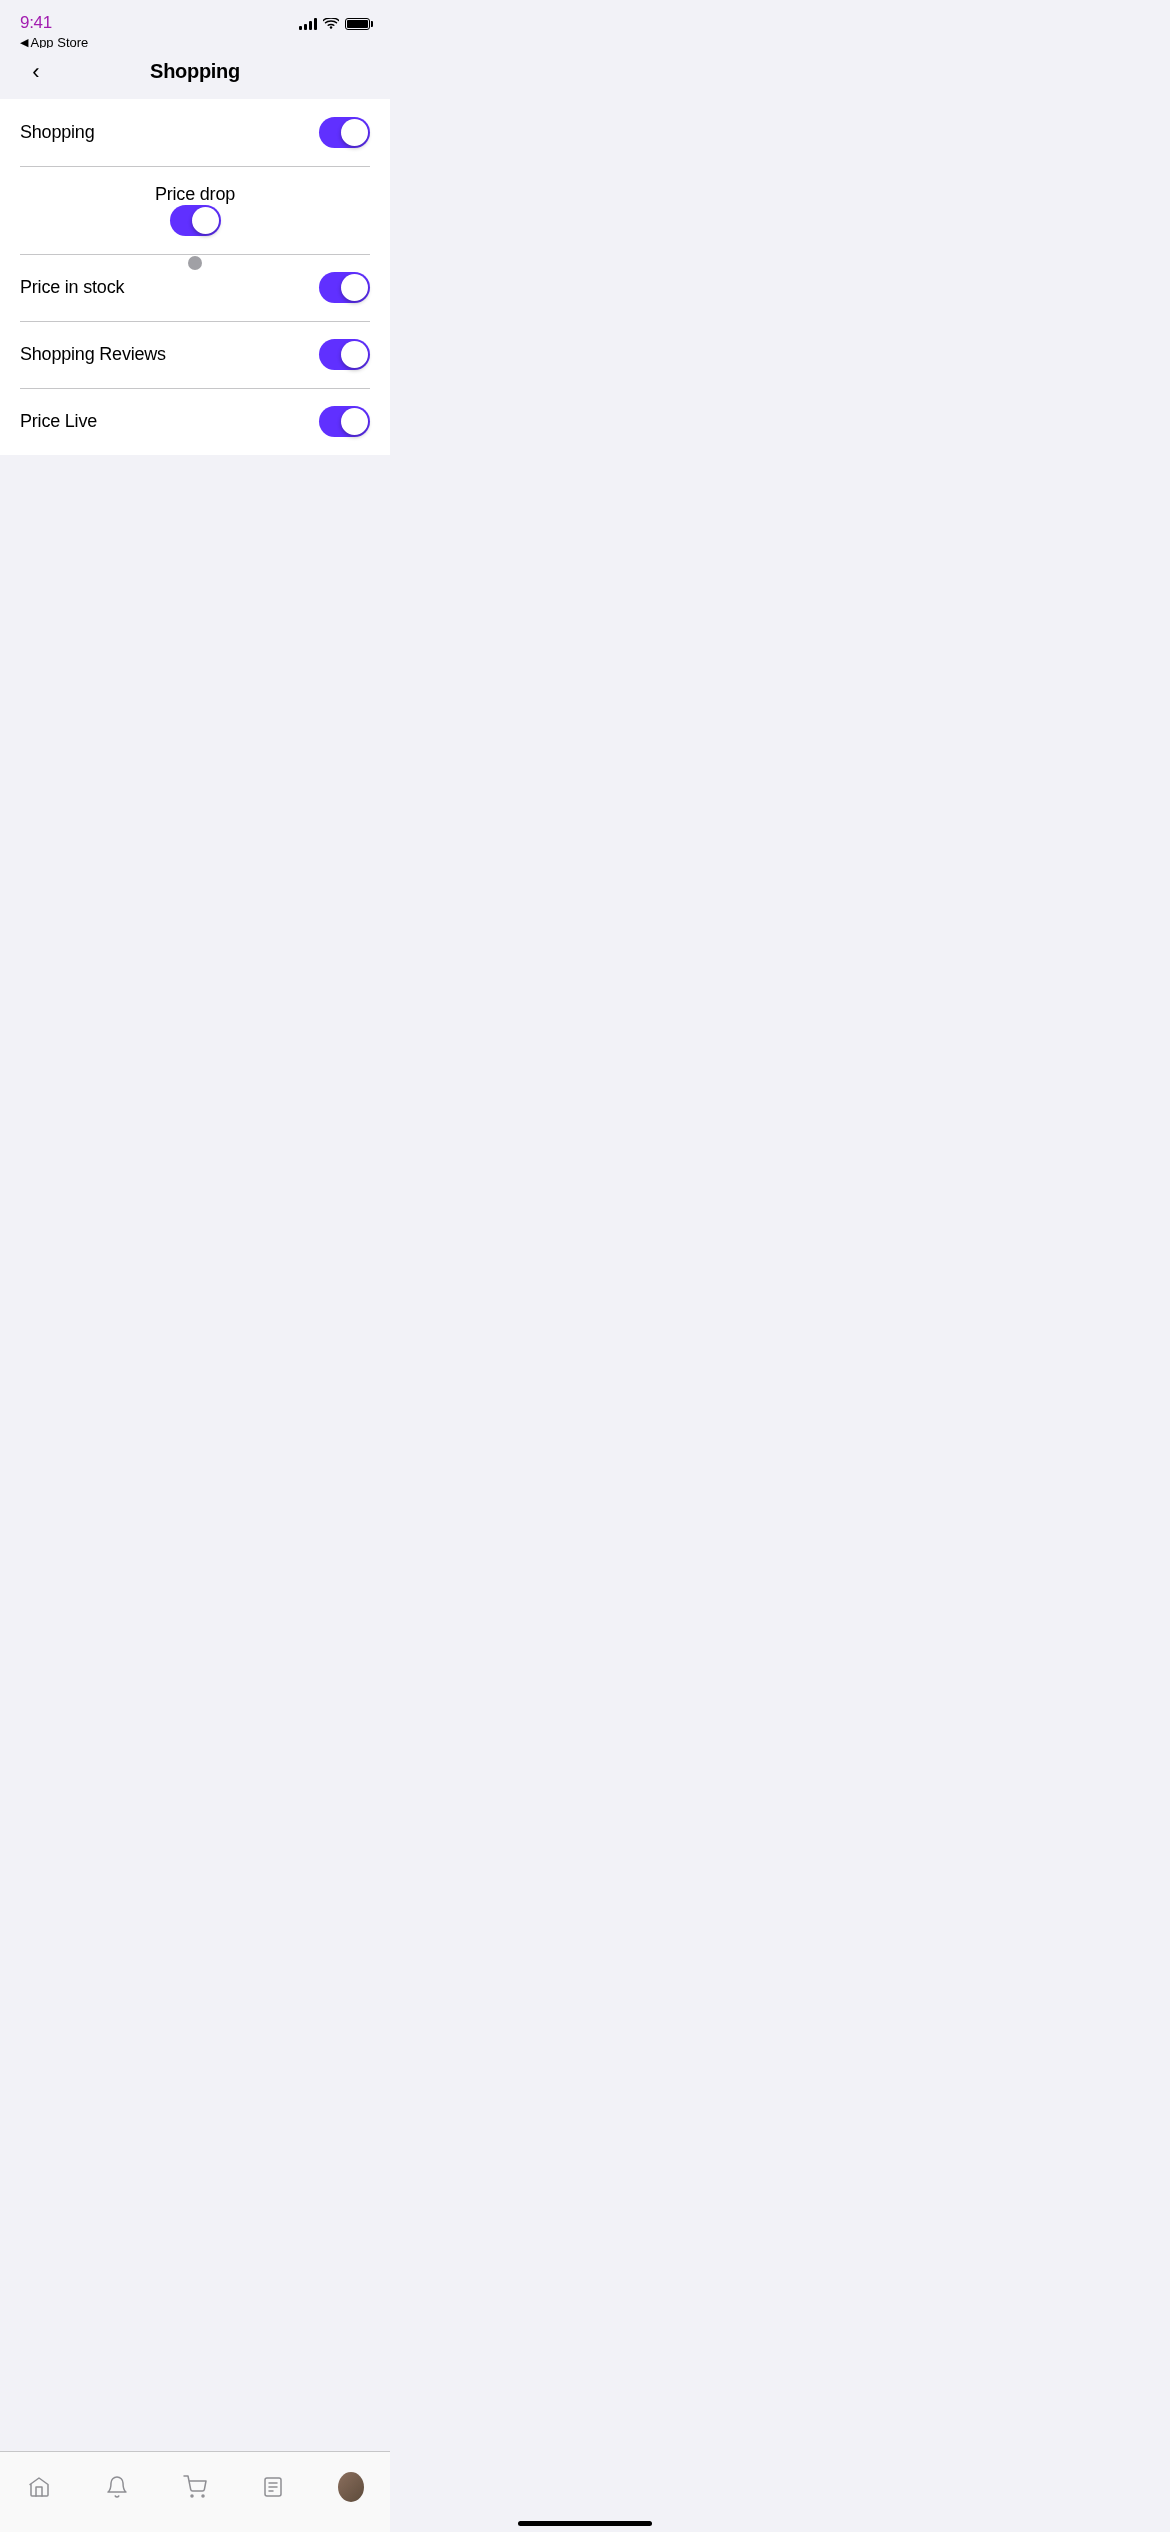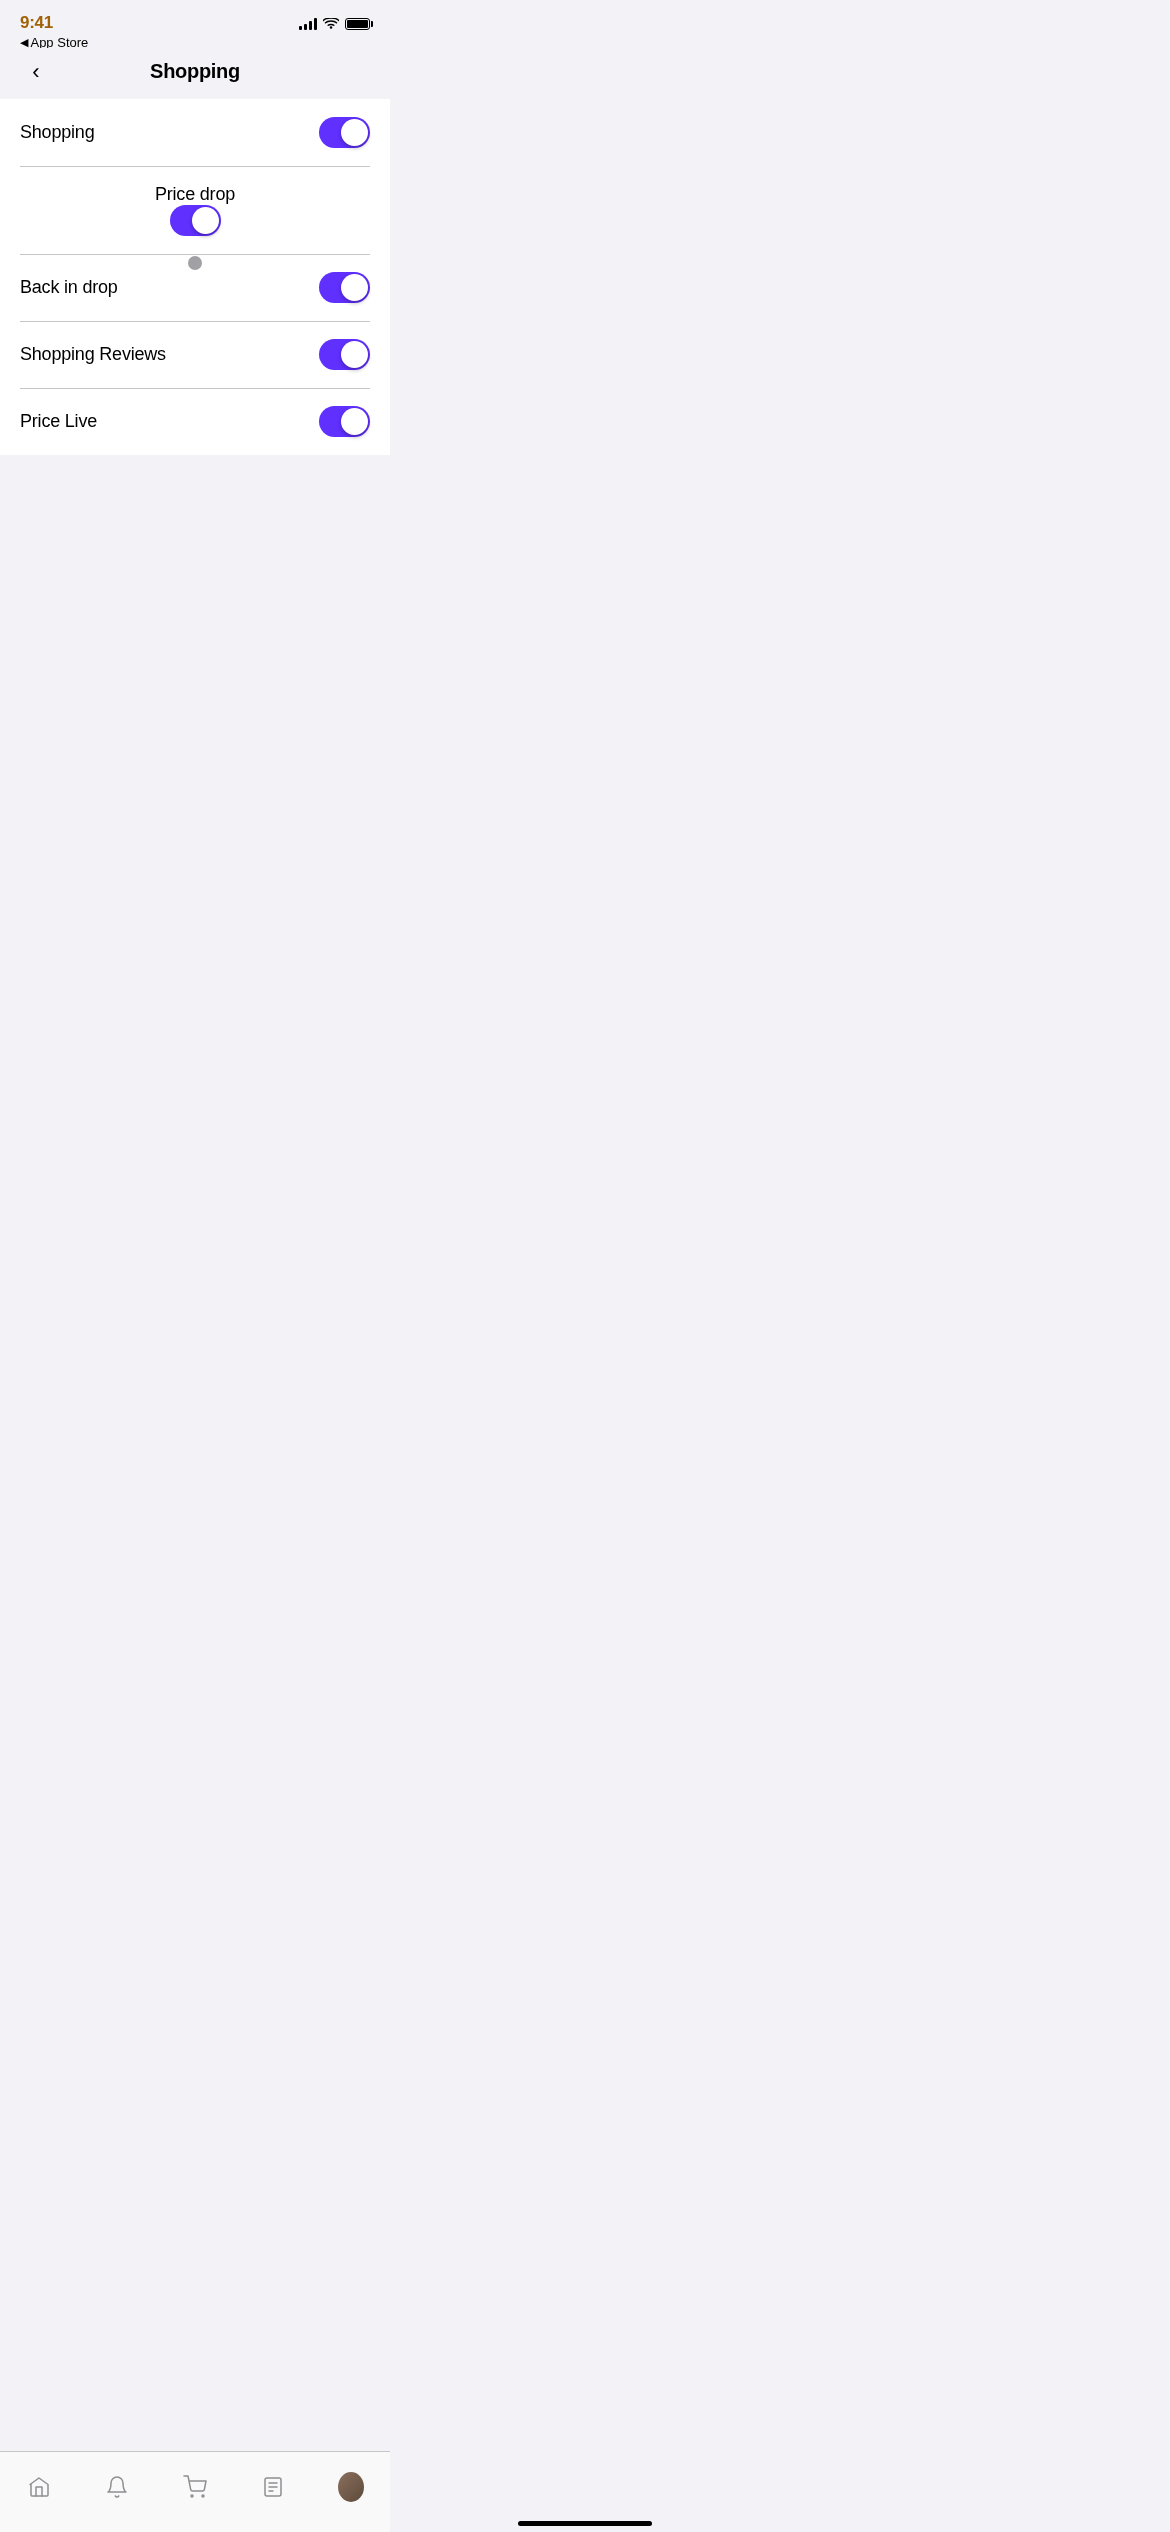--- a/index.html
+++ b/index.html
@@ -25,23 +25,23 @@
     }
 
     .status-left {
       display: flex;
       flex-direction: column;
       align-items: flex-start;
     }
 
     .status-time {
       font-size: 17px;
-      font-weight: 700;
+      font-weight: 400;
       letter-spacing: -0.3px;
-      color: #a16207;
+      color: #a21caf;
       line-height: 1.1;
     }
 
     .status-appstore {
       font-size: 13px;
       color: #000;
       display: flex;
       align-items: center;
       gap: 2px;
       margin-top: 2px;
@@ -302,21 +302,21 @@
   <div class="toggle-row" style="position:relative;flex-direction:column;">
     <span class="toggle-label">Price drop</span>
     <div class="toggle-switch on">
       <div class="toggle-thumb"></div>
     </div>
 
     <div style="position:absolute; left:50%; top:calc(100% + 2px); transform:translateX(-50%); width:14px; height:14px; border-radius:50%; background:#a0a0a5; z-index:10;"></div>
   </div>
 
   <div class="toggle-row">
-    <span class="toggle-label">Back in drop</span>
+    <span class="toggle-label">Price in stock</span>
     <div class="toggle-switch on">
       <div class="toggle-thumb"></div>
     </div>
   </div>
 
 
   <div class="toggle-row">
     <span class="toggle-label">Shopping Reviews</span>
     <div class="toggle-switch on">
       <div class="toggle-thumb"></div>

